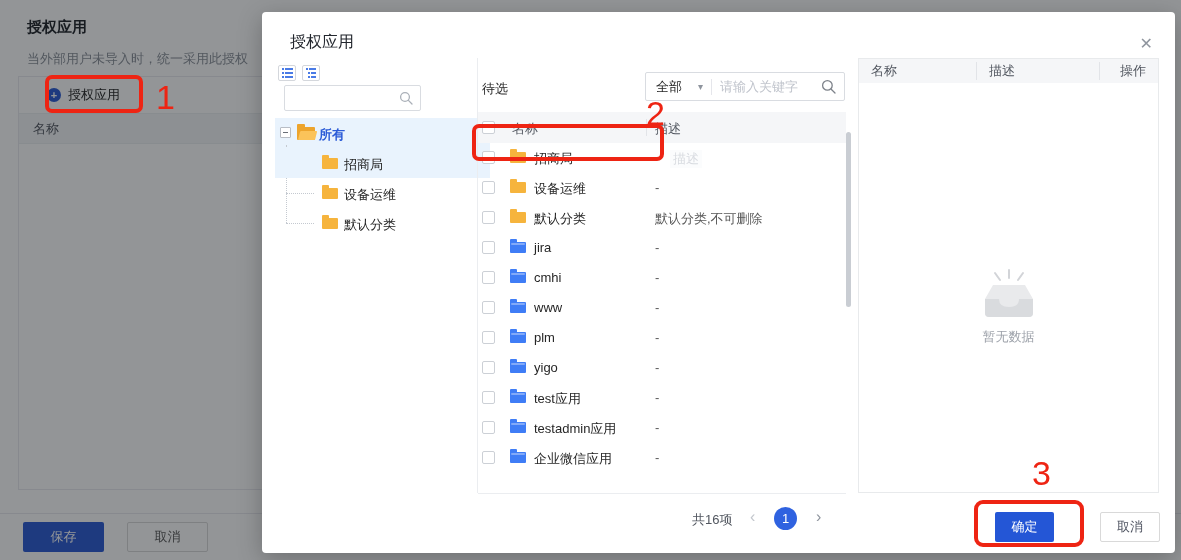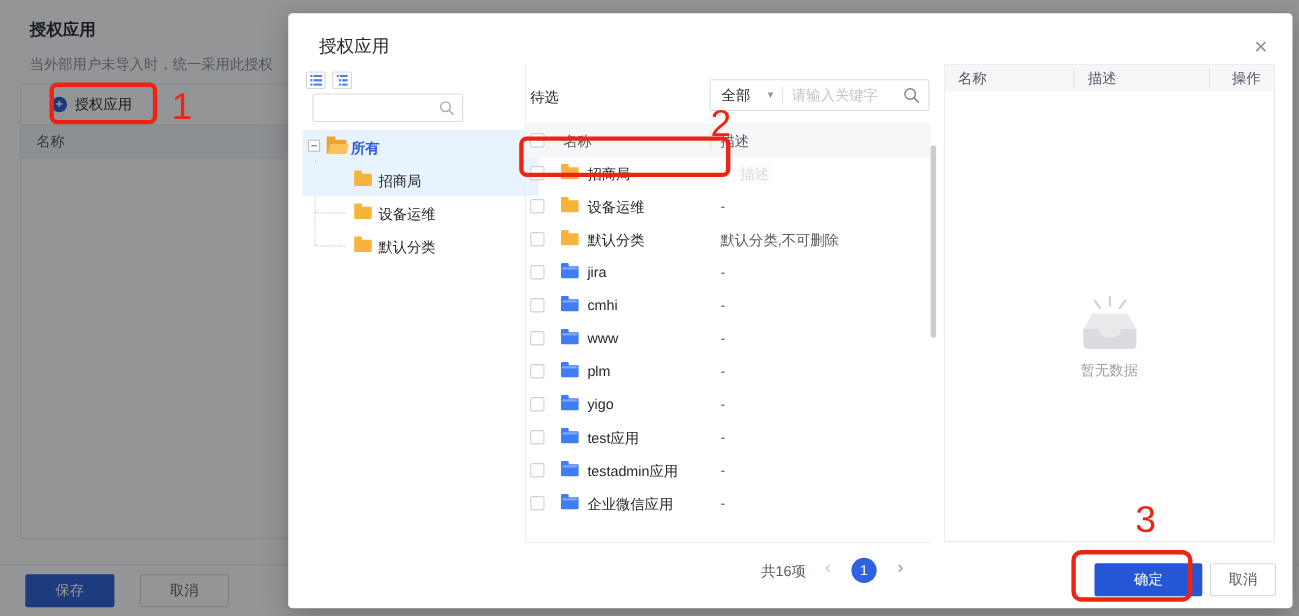--- a/index.html
+++ b/index.html
@@ -103,21 +103,21 @@
   .rp-cols { position:relative; height:24px; background:#f5f6f8; display:flex; align-items:center; color:#51565f; }
   .rpc-name { position:absolute; left:12px; }
   .rpc-desc { position:absolute; left:130px; }
   .rpc-act { position:absolute; right:12px; }
   .rpc-d1 { position:absolute; left:117px; top:3px; height:18px; border-left:1px solid #e2e4e8; }
   .rpc-d2 { position:absolute; left:240px; top:3px; height:18px; border-left:1px solid #e2e4e8; }
   .rp-empty { position:absolute; left:0; right:0; top:210px; text-align:center; }
   .rp-empty-text { margin-top:4px; color:#9da2aa; font-size:13px; }
 
   
-  .btn-ok { position:absolute; left:733px; top:500px; width:98px; height:30px; background:#2456d6; color:#fff; }
+  .btn-ok { position:absolute; left:733px; top:500px; width:59px; height:30px; background:#2456d6; color:#fff; }
   .btn-mcancel { position:absolute; left:838px; top:500px; width:60px; height:30px; background:#fff; border:1px solid #d9d9d9; color:#4e5360; }
 
   
   .ann-box { position:absolute; border:4px solid #ee2413; border-radius:7px; z-index:20; pointer-events:none; }
   .ann-num { position:absolute; color:#ee2413; font-size:34px; z-index:20; pointer-events:none; line-height:1; }
   .ab1 { left:45px; top:75px; width:98px; height:38px; }
   .an1 { left:156px; top:80px; }
   .ab2 { left:472px; top:124px; width:192px; height:37px; }
   .an2 { left:646px; top:96px; }
   .ab3 { left:974px; top:500px; width:110px; height:47px; border-radius:9px; }

